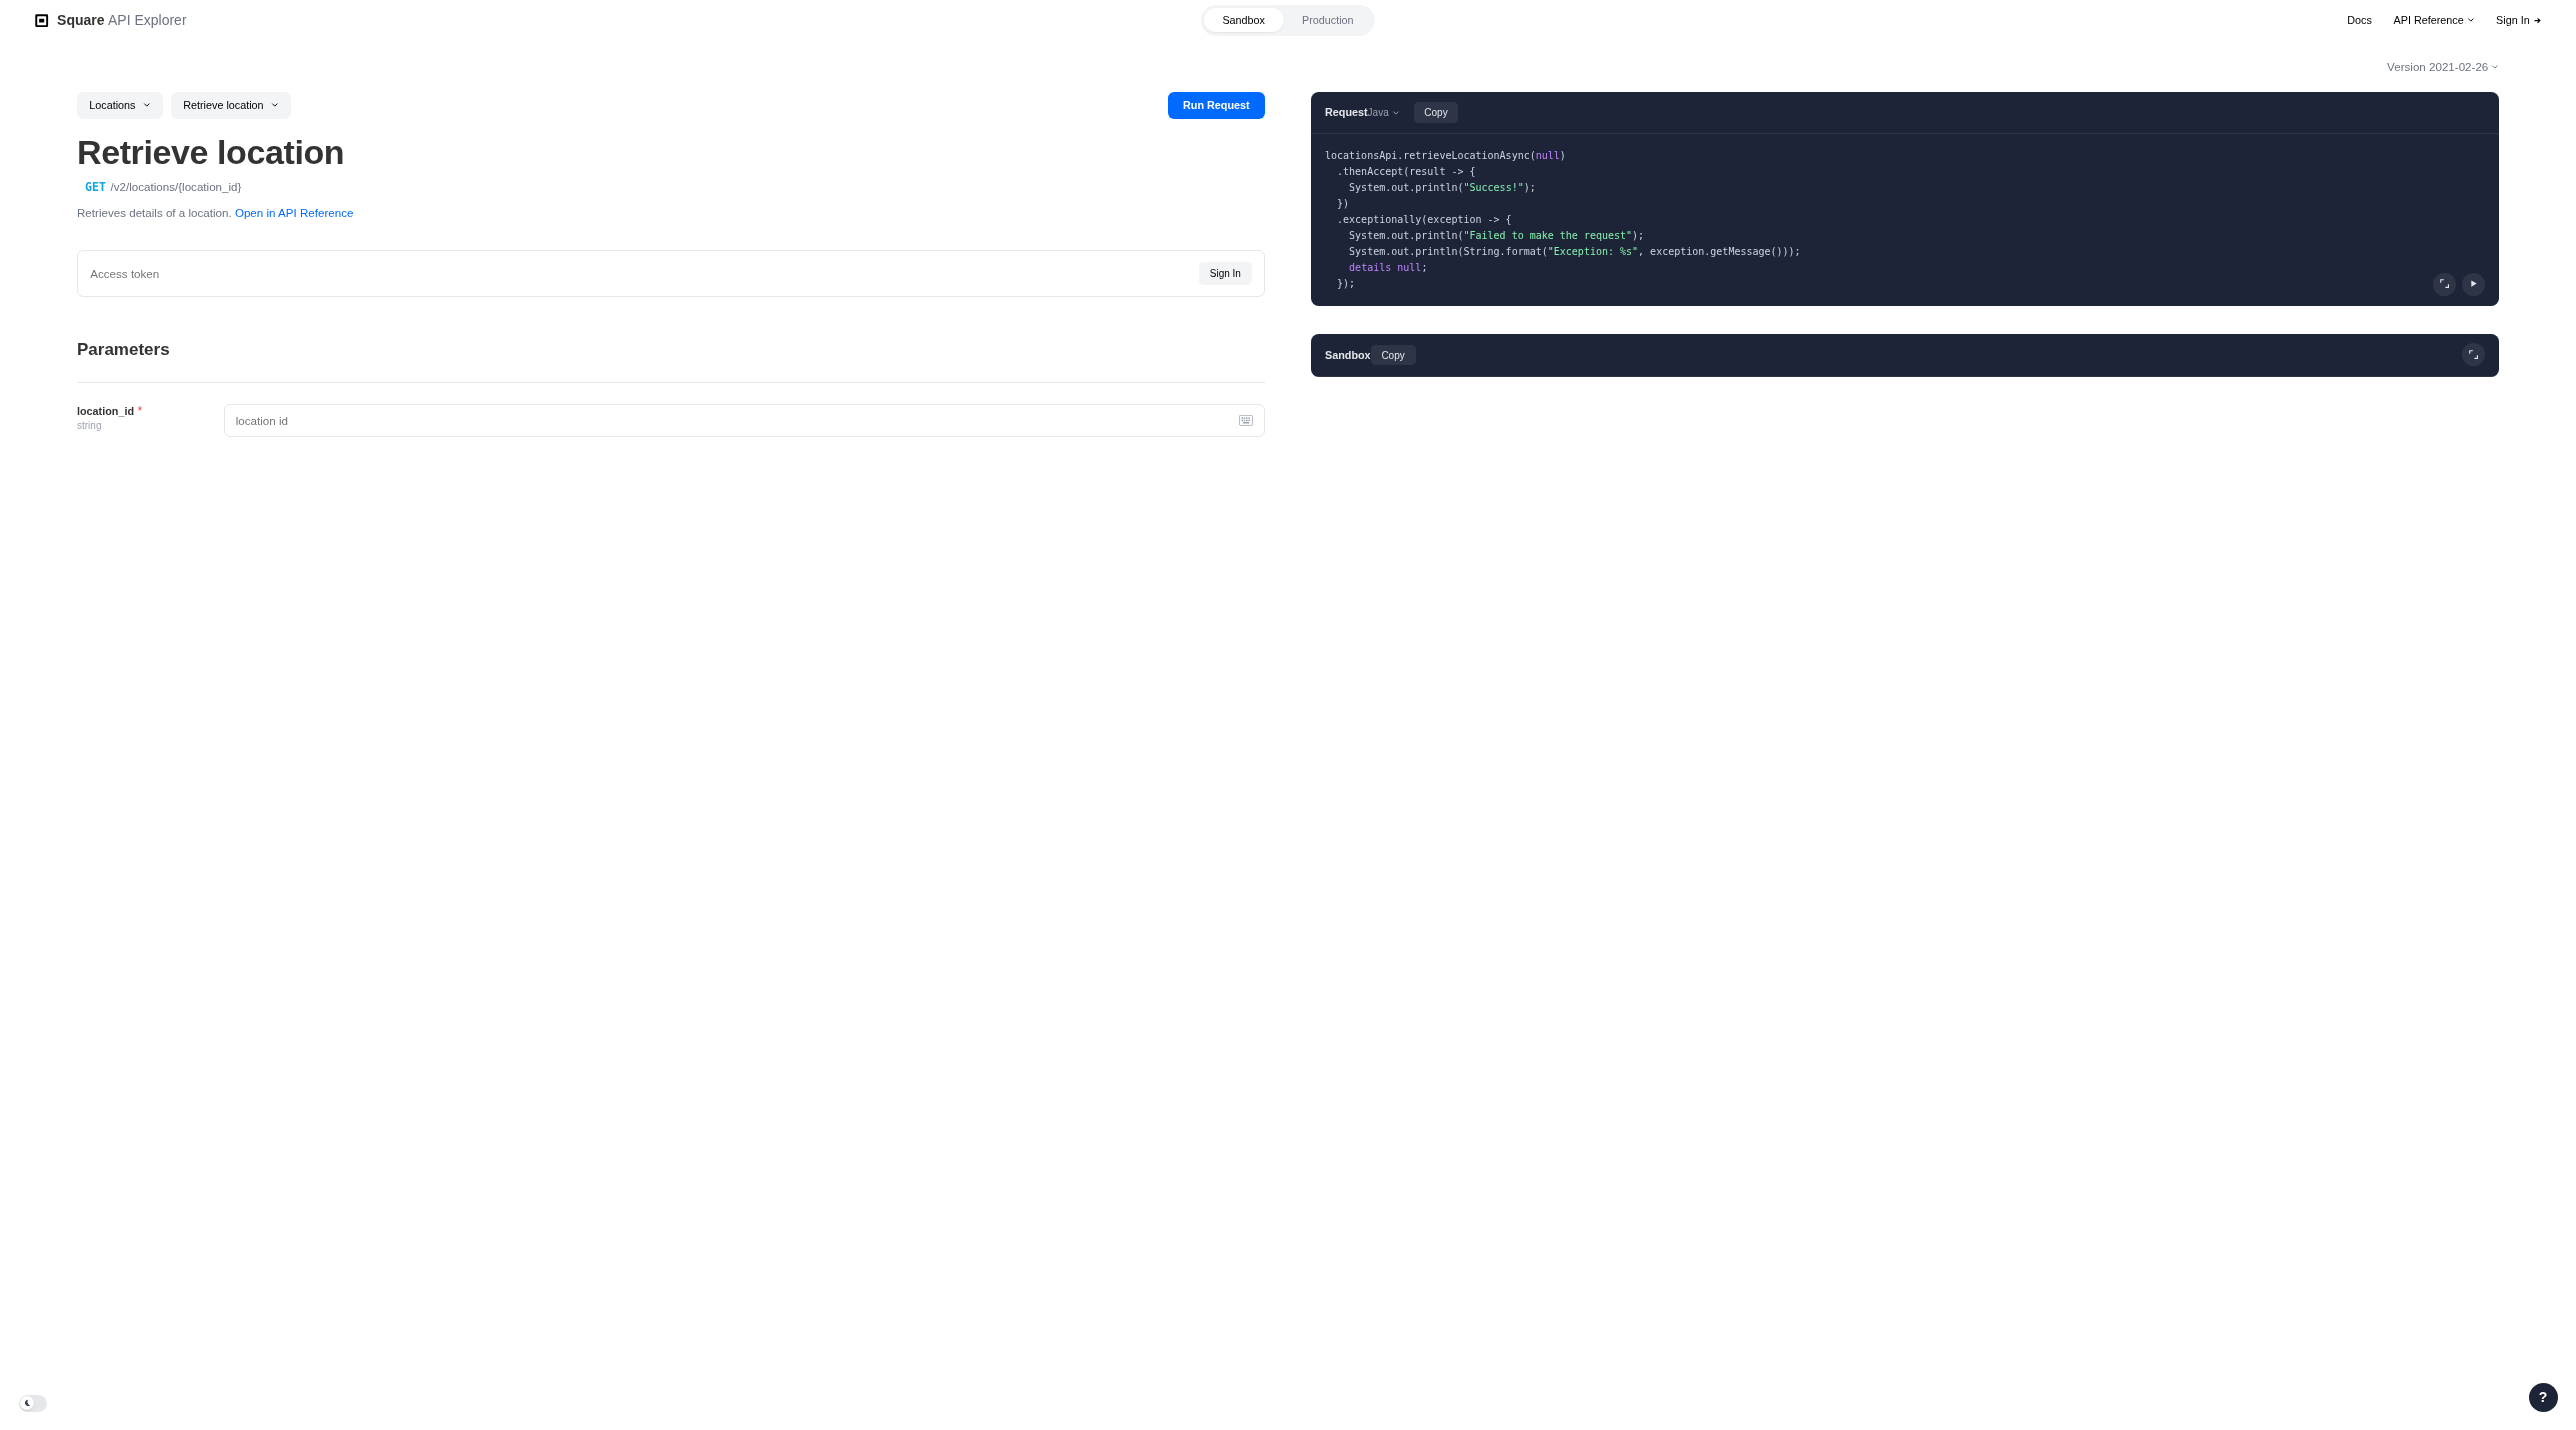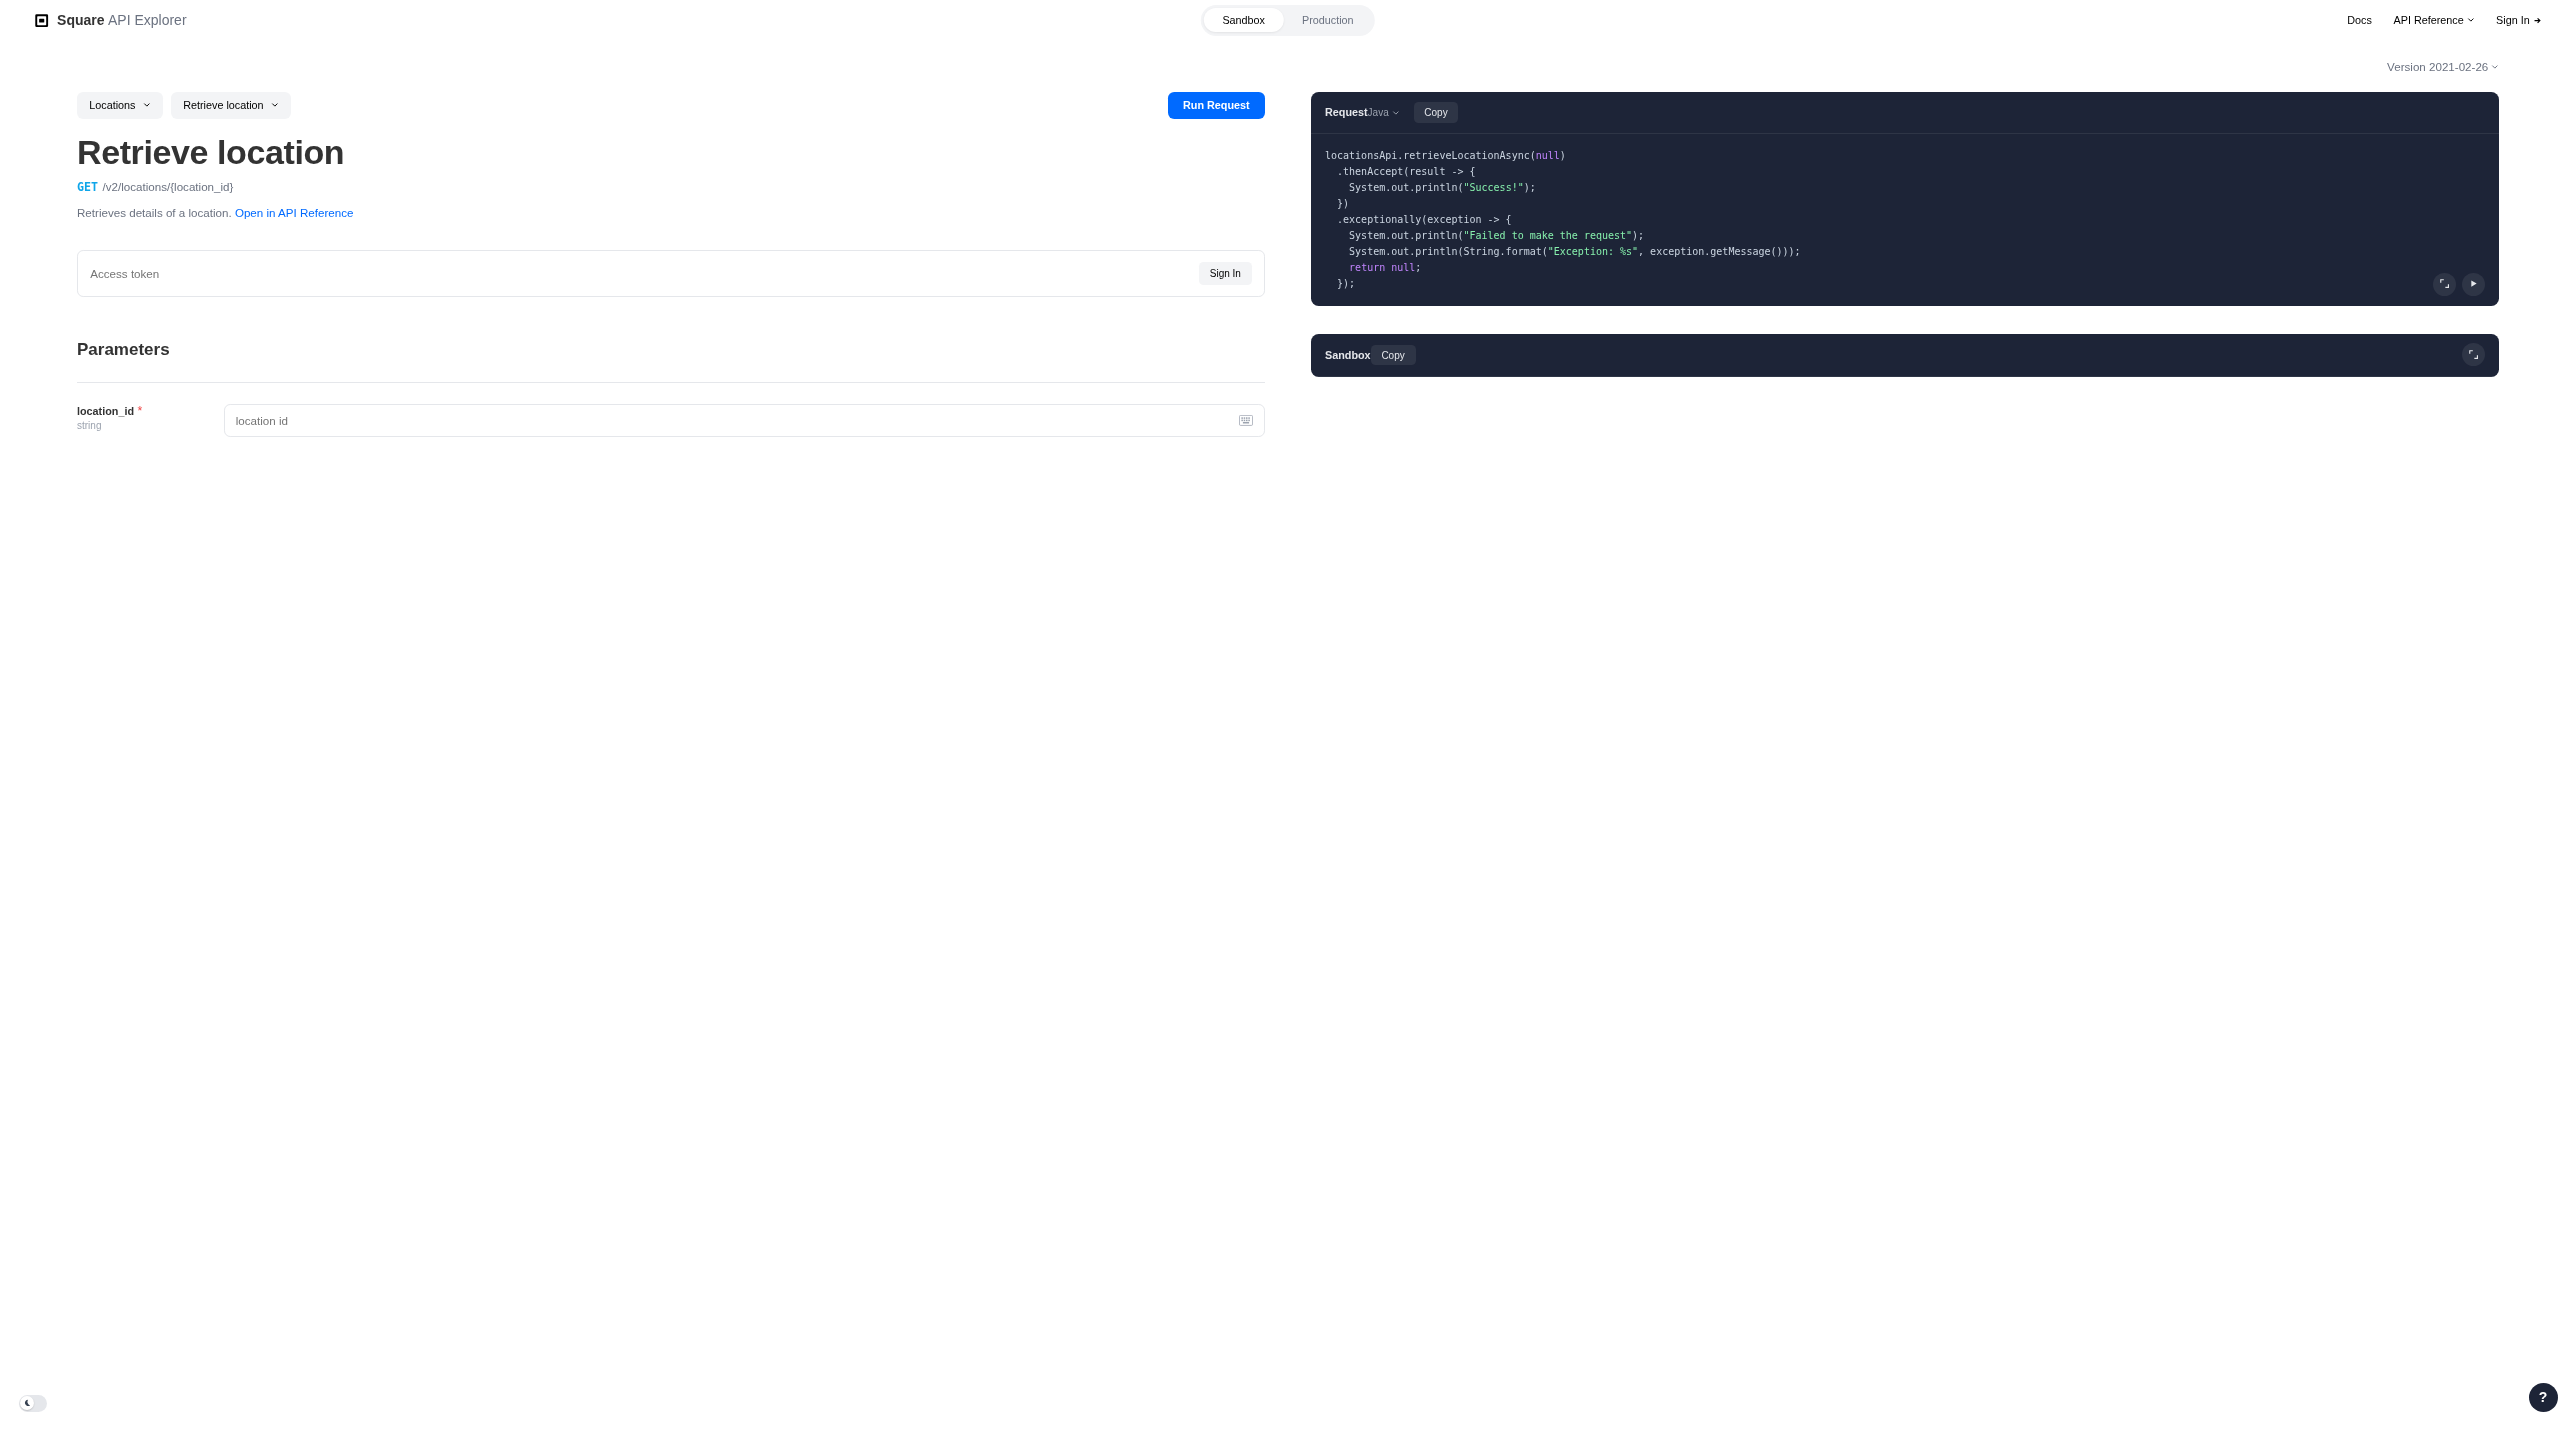--- a/index.html
+++ b/index.html
@@ -175,20 +175,21 @@
       font-size: 11.6px;
       margin-bottom: 12.3px;
       color: #6b7280;
     }
 
     .method-get {
       color: #0ea5e9;
       font-weight: 600;
       font-family: ui-monospace, "SF Mono", Menlo, monospace;
       margin-right: 4.6px;
+      margin-left: 8px;
     }
 
     .description {
       font-size: 11.6px;
       color: #6b7280;
       margin-bottom: 31px;
     }
 
     .inline-link {
       color: #006aff;
@@ -542,21 +543,21 @@
           <button class="copy-btn">Copy</button>
         </div>
       </div>
       <div class="code-body"><span>locationsApi.retrieveLocationAsync(</span><span class="tok-kw">null</span><span>)</span>
 <span>  .thenAccept(result -&gt; {</span>
 <span>    System.out.println(</span><span class="tok-str">"Success!"</span><span>);</span>
 <span>  })</span>
 <span>  .exceptionally(exception -&gt; {</span>
 <span>    System.out.println(</span><span class="tok-str">"Failed to make the request"</span><span>);</span>
 <span>    System.out.println(String.format(</span><span class="tok-str">"Exception: %s"</span><span>, exception.getMessage()));</span>
-<span>    </span><span class="tok-kw">return</span><span> </span><span class="tok-kw">null</span><span>;</span>
+<span>    </span><span class="tok-kw">details</span><span> </span><span class="tok-kw">null</span><span>;</span>
 <span>  });</span></div>
       <div class="panel-footer-icons">
         <div class="icon-circle">
           <svg viewBox="0 0 12 12">
               <path d="M1 5V1h4M11 7v4H7" stroke="#e5e7eb" stroke-width="1.5" fill="none"></path>
             </svg>
         </div>
         <div class="icon-circle">
           <svg viewBox="0 0 12 12">
               <path d="M3 2l7 4-7 4z"></path>

